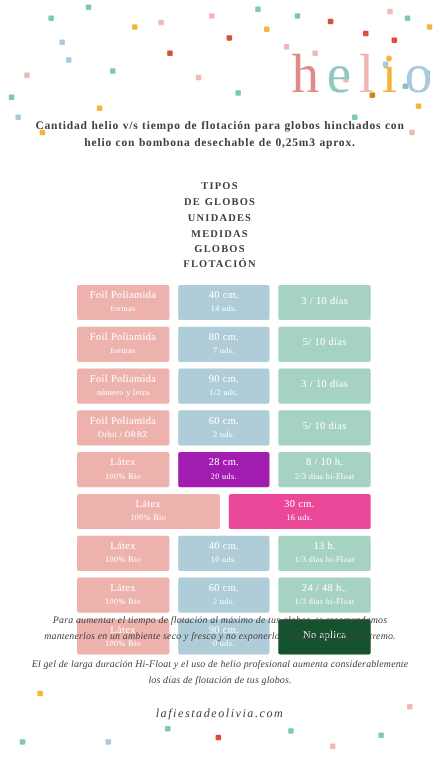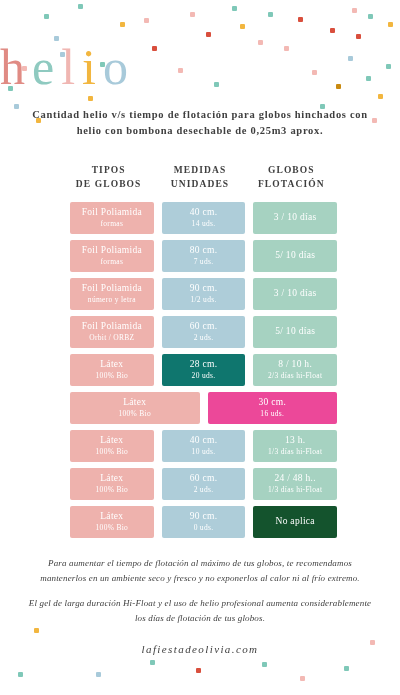--- a/index.html
+++ b/index.html
@@ -10,34 +10,34 @@
     overflow:hidden;
     position:relative;
   }
   #poster{position:relative;width:400px;height:695px;overflow:hidden;}
 
   
   .confetti{position:absolute;left:0;top:0;width:400px;height:695px;pointer-events:none;}
   .dot{position:absolute;width:5px;height:5px;border-radius:1px;}
 
   
-  .logo-wrap{position:absolute;top:42px;left:0;width:400px;text-align:left;}
+  .logo-wrap{position:absolute;top:42px;left:0;width:400px;text-align:right;}
   .logo{font-family:"Liberation Serif", serif;font-size:50px;letter-spacing:7px;line-height:1;font-weight:400;}
   .logo span{display:inline-block;}
 
   
   .subtitle{
     position:absolute;top:107px;left:30px;width:340px;
     text-align:center;font-size:10.5px;line-height:1.55;
     letter-spacing:0.7px;color:#3f3f3f;font-weight:700;
   }
 
   
   .table{position:absolute;top:163px;left:0;width:400px;}
-  .thead{display:flex;padding:0 63px;}
+  .thead{display:flex;padding:0 63px;flex-direction:column;}
   .th{
     flex:1;text-align:center;font-size:9.5px;line-height:1.5;
     letter-spacing:1.1px;color:#3f3f3f;font-weight:700;
     padding:0 3px;box-sizing:border-box;
   }
   .rows{margin-top:10px;padding:0 63px;}
   .row{display:flex;margin-bottom:6px;}
   .cell{
     flex:1;margin:0 4px;height:32px;border-radius:2px;
     display:flex;flex-direction:column;align-items:center;justify-content:center;
@@ -118,22 +118,22 @@
 
   <div class="subtitle">Cantidad helio v/s tiempo de flotación para globos hinchados con helio con bombona desechable de 0,25m3 aprox.</div>
 
   <div class="table">
     <div class="thead" id="table-head">
         <div class="th">
           <div>TIPOS</div>
           <div>DE GLOBOS</div>
         </div>
         <div class="th">
+          <div>UNIDADES</div>
           <div>MEDIDAS</div>
-          <div>UNIDADES</div>
         </div>
         <div class="th">
           <div>GLOBOS</div>
           <div>FLOTACIÓN</div>
         </div>
       </div>
     <div class="rows" id="table-rows">
         <div class="row">
           <div class="cell" style="background: rgb(238, 178, 173);">
             <div class="c-main">Foil Poliamida</div>
@@ -184,21 +184,21 @@
           </div>
           <div class="cell" style="background: rgb(166, 210, 193);">
             <div class="c-main">5/ 10 días</div>
           </div>
         </div>
         <div class="row">
           <div class="cell" style="background: rgb(238, 178, 173);">
             <div class="c-main">Látex</div>
             <div class="c-sub">100% Bio</div>
           </div>
-          <div class="cell" style="background: #0f766e;">
+          <div class="cell" style="background: #a21caf;">
             <div class="c-main">28 cm.</div>
             <div class="c-sub">20 uds.</div>
           </div>
           <div class="cell" style="background: rgb(166, 210, 193);">
             <div class="c-main">8 / 10 h.</div>
             <div class="c-sub">2/3 días hi-Float</div>
           </div>
         </div>
         <div class="row">
           <div class="cell" style="background: rgb(238, 178, 173);">

